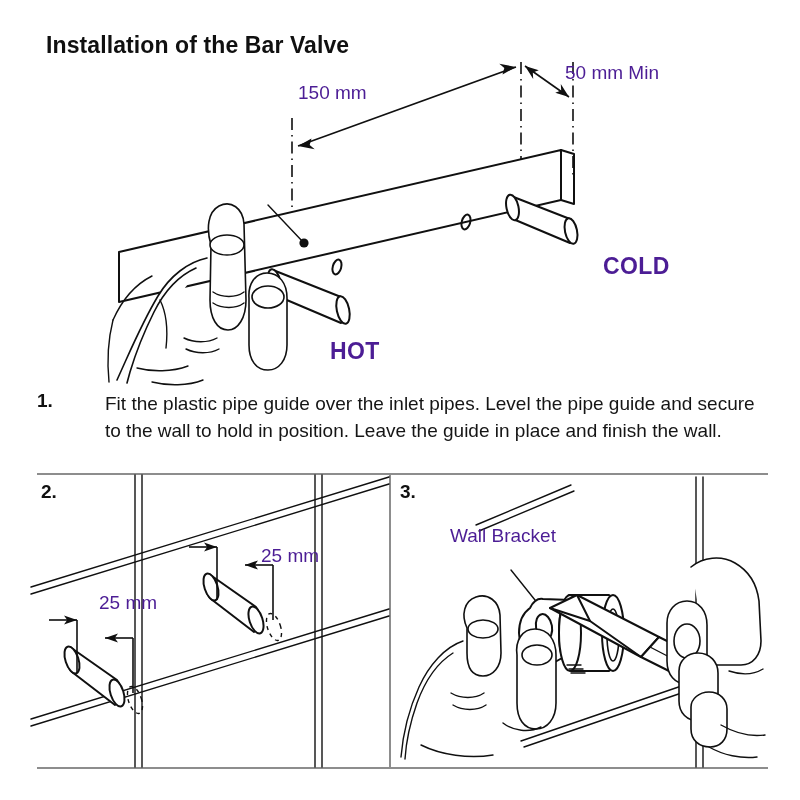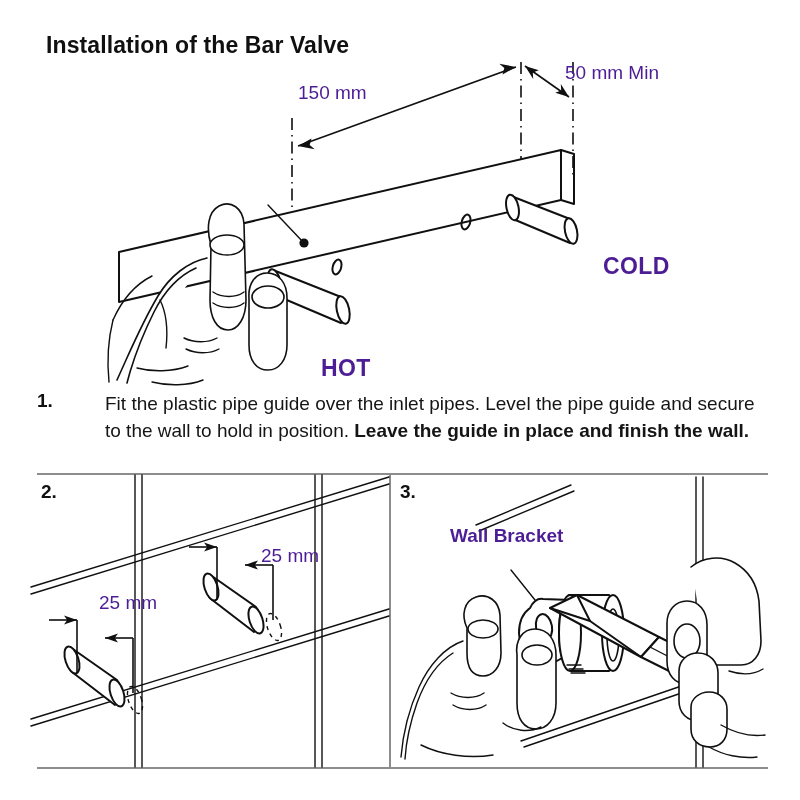--- a/index.html
+++ b/index.html
@@ -64,21 +64,21 @@
   }
   #step1-text {
     position: absolute;
     left: 68px;
     top: 0px;
     width: 660px;
     font-size: 19px;
     line-height: 27px;
     color: #151515;
   }
-  #step1-text .b { font-weight: bold; }
+  #step1-text .b { font-weight: normal; }
 
   
   .rule {
     position: absolute;
     background: #8d8d8d;
   }
   #rule-top {
     left: 37px;
     top: 473px;
     width: 731px;
@@ -200,21 +200,21 @@
       <path class="ln-t" d="M137,368 C152,372 172,372 188,366"></path>
       <path class="ln-t" d="M152,382 C168,386 188,386 203,380"></path>
     </g>
   </svg>
 
   <div class="art-label" style="left:298px; top:82px;">150 mm</div>
 
   <div class="art-label" style="left:565px; top:62px;">50 mm Min</div>
 
 
-  <div class="art-label bold" style="left:321px; top:338px;margin-top:17px;">HOT</div>
+  <div class="art-label bold" style="left:330px; top:338px;">HOT</div>
 
   <div class="art-label bold" style="left:587px; top:253px;margin-left:16px;">COLD</div>
 
   <div id="step1">
     <div id="step1-num">1.</div>
     <div id="step1-text"><span>Fit the plastic pipe guide over the inlet pipes. Level the pipe guide and secure to the wall to hold in position. </span><span class="b">Leave the guide in place and finish the wall</span><span class="b">.</span></div>
   </div>
 
   <div class="rule" id="rule-top"></div>
   <div class="rule" id="rule-bottom"></div>
@@ -344,15 +344,15 @@
       <path class="fillw-t" d="M288,196 C288,186 296,178 307,178 C319,178 327,187 327,198
                L327,226 C327,238 319,246 308,246 C296,246 288,238 288,226 Z"></path>
       <path class="fillw-t" d="M300,232 C300,224 308,217 318,217 C329,217 336,225 336,234
                L336,254 C336,265 329,272 319,272 C308,272 300,265 300,254 Z"></path>
       <path class="ln-t" d="M338,196 C350,200 362,200 372,194"></path>
       <path class="ln-t" d="M330,250 C344,258 360,262 374,260"></path>
       <path class="ln-t" d="M318,272 C332,280 350,284 366,282"></path>
     </g>
   </svg>
 
-  <div class="art-label" style="left:450px; top:525px;font-weight:bold;">Wall Bracket</div>
+  <div class="art-label" style="left:450px; top:525px;">Wall Bracket</div>
 
 </div>
 
 </body></html>

